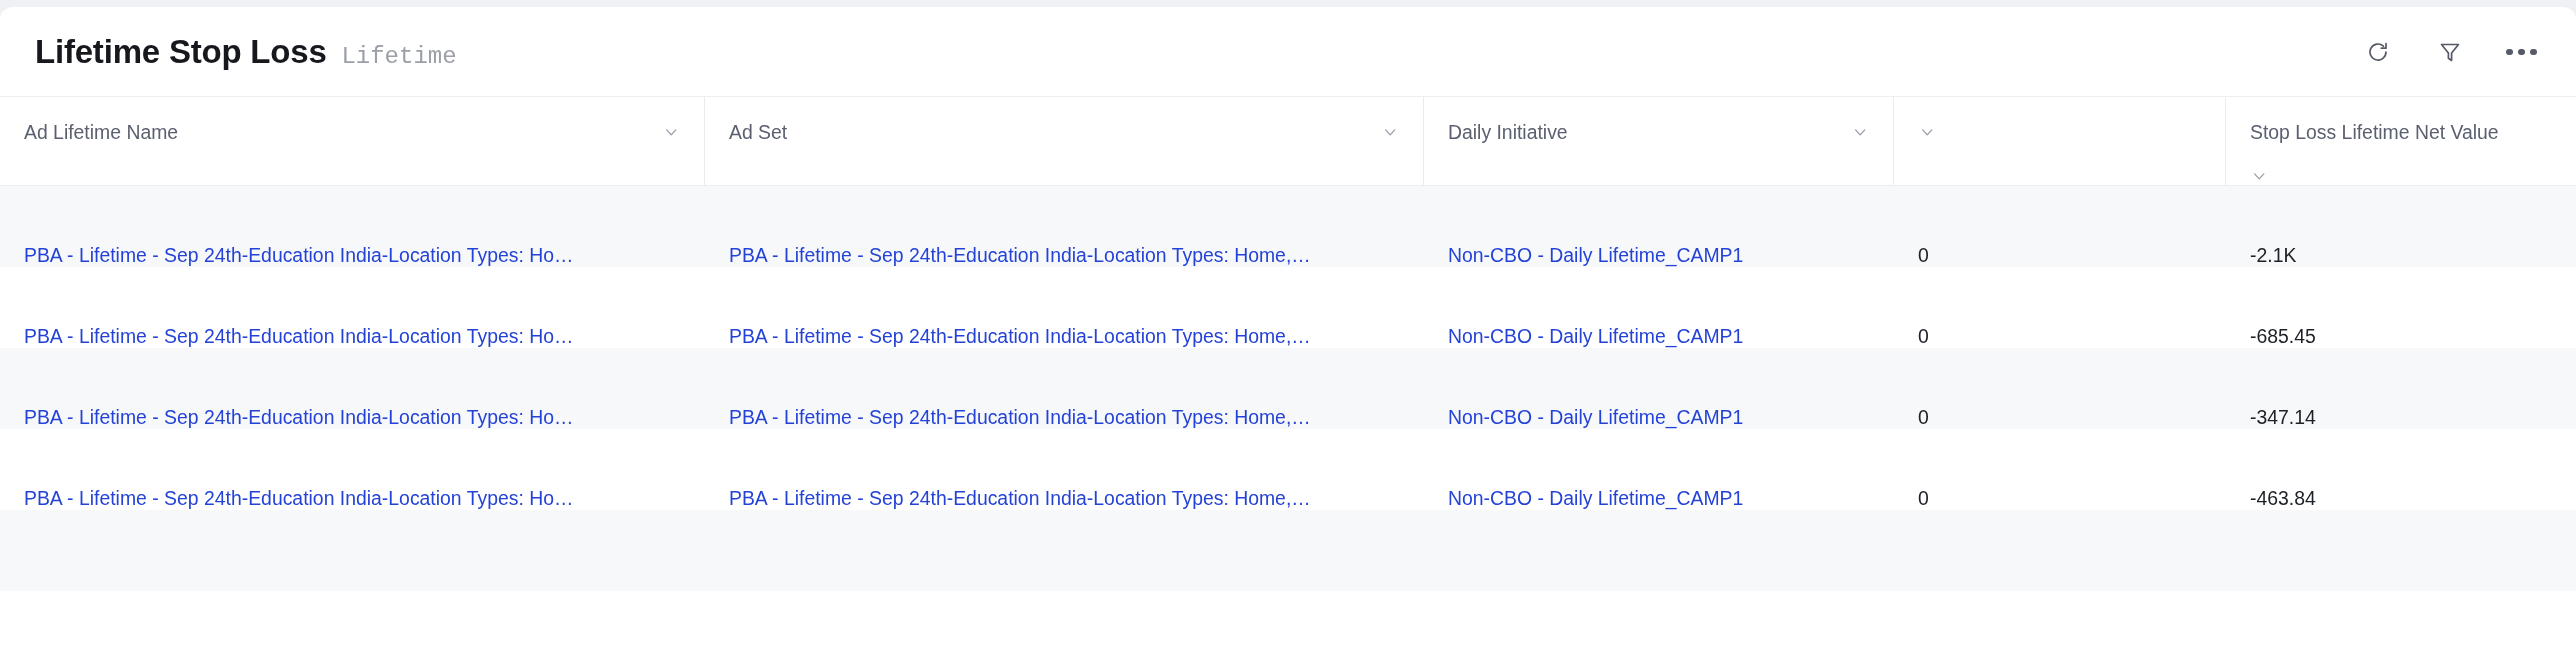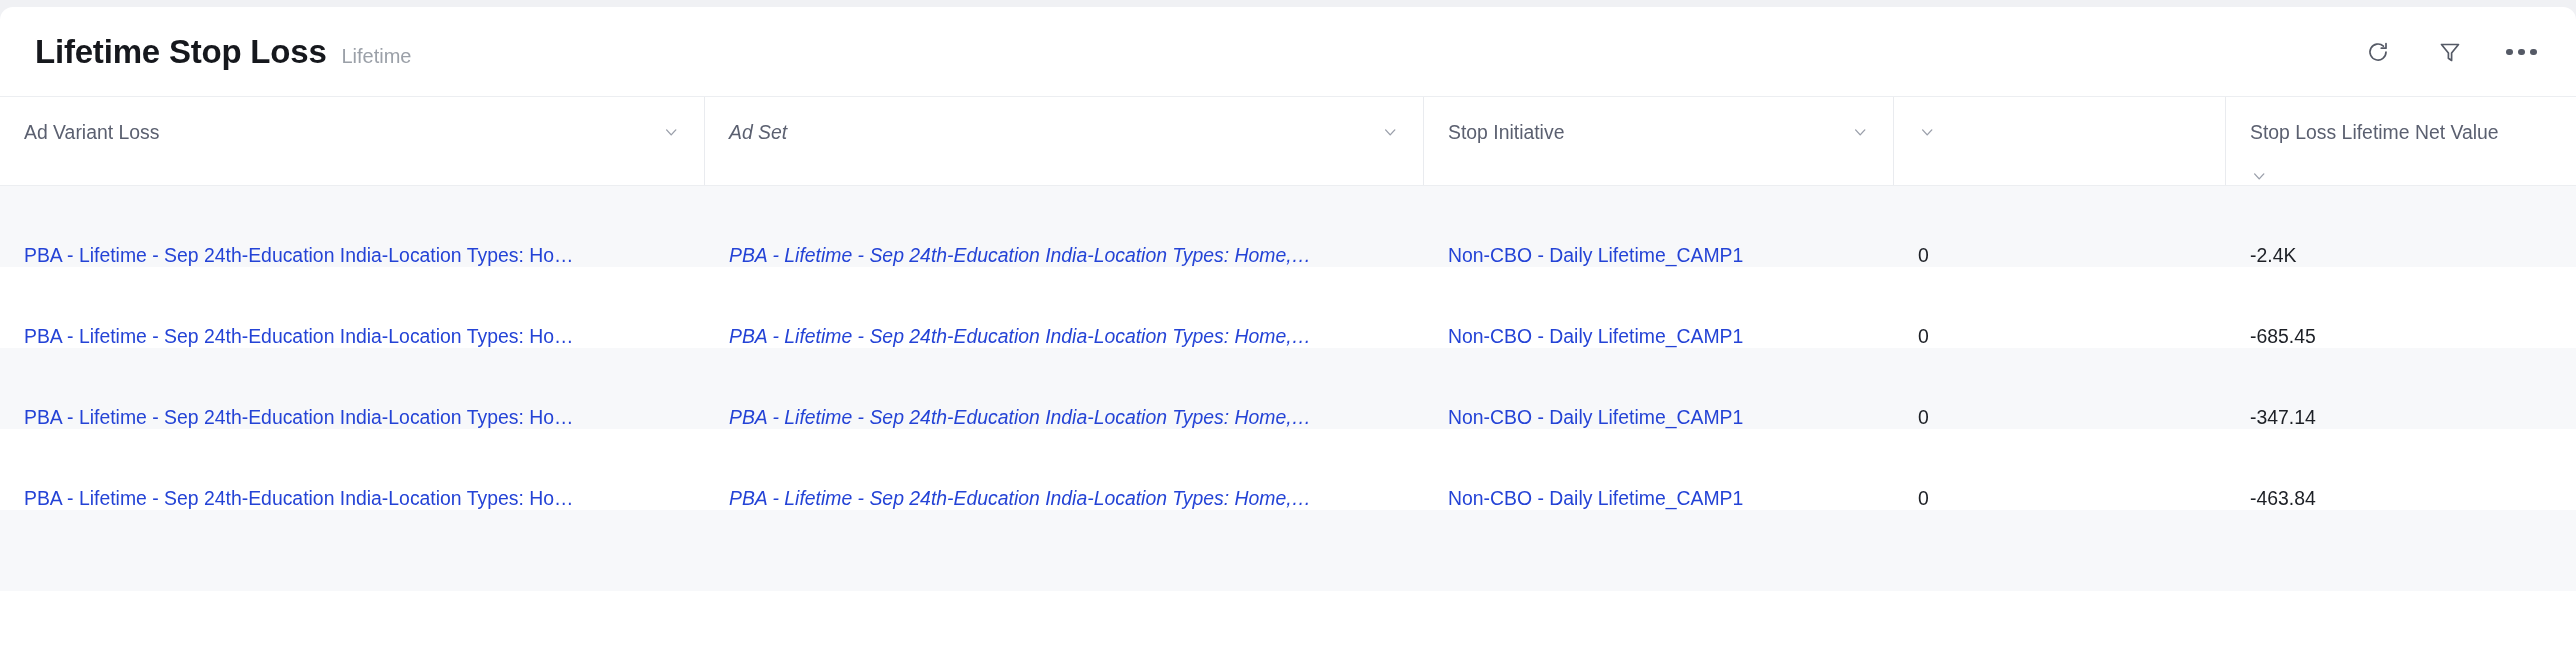--- a/index.html
+++ b/index.html
@@ -43,23 +43,24 @@
     gap: 14.8px;
   }
   .page-title {
     font-size: 33px;
     font-weight: bold;
     color: #16181d;
     letter-spacing: -0.2px;
     white-space: nowrap;
   }
   .page-subtitle {
-    font-size: 20px;
+    font-size: 24px;
     color: #9ba0a8;
     white-space: nowrap;
+    font-family: Liberation Mono, monospace;
   }
   .titlebar-actions {
     margin-left: auto;
     display: flex;
     align-items: center;
     gap: 41px;
   }
   .icon-btn {
     width: 31px;
     height: 31px;
@@ -145,21 +146,21 @@
     cursor: pointer;
   }
   .cell-num {
     font-size: 19.4px;
     color: #1d2026;
     white-space: nowrap;
   }
 
   
   .c0 { width: 705px; }
-  .c1 { width: 719px; font-style: italic; }
+  .c1 { width: 719px; }
   .c2 { width: 470px; }
   .c3 { width: 332px; }
   .c4 { width: 349px; }
 
   .filler-row { height: 81px; }
 </style>
 </head>
 <body>
 
 <div class="card">
@@ -189,37 +190,37 @@
             <i></i>
         </span>
       </div>
     </div>
   </div>
 
   <div class="table">
 
     <div class="row head-row">
       <div class="th c0">
-        <span class="th-label">Ad Variant Loss</span>
+        <span class="th-label">Ad Lifetime Name</span>
         <span class="chev">
           <svg width="18.4" height="18.4" viewBox="0 0 24 24" fill="none" stroke="currentColor" stroke-width="1.8" stroke-linecap="round" stroke-linejoin="round">
               <polyline points="6 9 12 15.5 18 9"></polyline>
             </svg>
         </span>
       </div>
       <div class="th c1">
         <span class="th-label">Ad Set</span>
         <span class="chev">
           <svg width="18.4" height="18.4" viewBox="0 0 24 24" fill="none" stroke="currentColor" stroke-width="1.8" stroke-linecap="round" stroke-linejoin="round">
               <polyline points="6 9 12 15.5 18 9"></polyline>
             </svg>
         </span>
       </div>
       <div class="th c2">
-        <span class="th-label">Stop Initiative</span>
+        <span class="th-label">Daily Initiative</span>
         <span class="chev">
           <svg width="18.4" height="18.4" viewBox="0 0 24 24" fill="none" stroke="currentColor" stroke-width="1.8" stroke-linecap="round" stroke-linejoin="round">
               <polyline points="6 9 12 15.5 18 9"></polyline>
             </svg>
         </span>
       </div>
       <div class="th c3">
         <span class="chev">
           <svg width="18.4" height="18.4" viewBox="0 0 24 24" fill="none" stroke="currentColor" stroke-width="1.8" stroke-linecap="round" stroke-linejoin="round">
               <polyline points="6 9 12 15.5 18 9"></polyline>
@@ -243,21 +244,21 @@
       <div class="td c1">
         <span class="cell-link">PBA - Lifetime - Sep 24th-Education India-Location Types: Home,…</span>
       </div>
       <div class="td c2">
         <span class="cell-link">Non-CBO - Daily Lifetime_CAMP1</span>
       </div>
       <div class="td c3">
         <span class="cell-num">0</span>
       </div>
       <div class="td c4">
-        <span class="cell-num">-2.4K</span>
+        <span class="cell-num">-2.1K</span>
       </div>
     </div>
 
     <div class="row data-row row-base">
       <div class="td c0">
         <span class="cell-link">PBA - Lifetime - Sep 24th-Education India-Location Types: Ho…</span>
       </div>
       <div class="td c1">
         <span class="cell-link">PBA - Lifetime - Sep 24th-Education India-Location Types: Home,…</span>
       </div>

